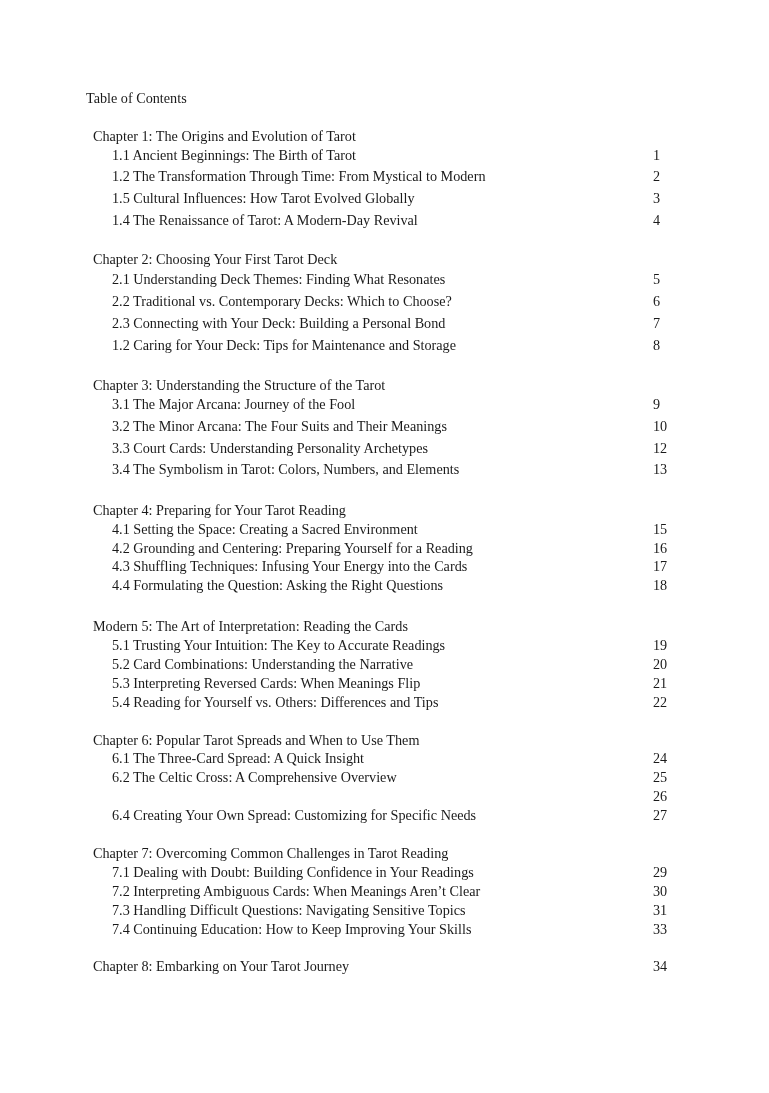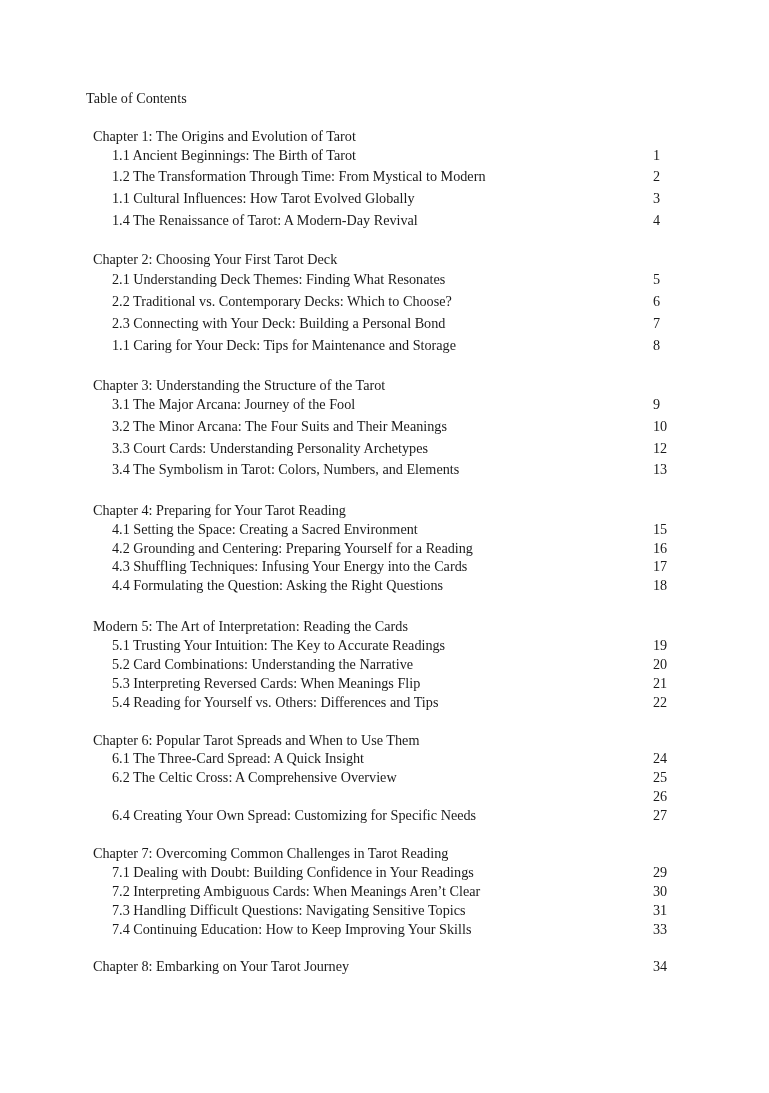--- a/index.html
+++ b/index.html
@@ -24,21 +24,21 @@
       </div>
       <div class="row sub" style="top: 146px;">
         <span class="label">1.1 Ancient Beginnings: The Birth of Tarot</span>
         <span class="page-num">1</span>
       </div>
       <div class="row sub" style="top: 167px;">
         <span class="label">1.2 The Transformation Through Time: From Mystical to Modern</span>
         <span class="page-num">2</span>
       </div>
       <div class="row sub" style="top: 189px;">
-        <span class="label">1.1 Cultural Influences: How Tarot Evolved Globally</span>
+        <span class="label">1.5 Cultural Influences: How Tarot Evolved Globally</span>
         <span class="page-num">3</span>
       </div>
       <div class="row sub" style="top: 211px;">
         <span class="label">1.4 The Renaissance of Tarot: A Modern-Day Revival</span>
         <span class="page-num">4</span>
       </div>
       <div class="row chapter" style="top: 250px;">
         <span class="label">Chapter 2: Choosing Your First Tarot Deck</span>
         <span class="page-num"></span>
       </div>
@@ -48,21 +48,21 @@
       </div>
       <div class="row sub" style="top: 292px;">
         <span class="label">2.2 Traditional vs. Contemporary Decks: Which to Choose?</span>
         <span class="page-num">6</span>
       </div>
       <div class="row sub" style="top: 314px;">
         <span class="label">2.3 Connecting with Your Deck: Building a Personal Bond</span>
         <span class="page-num">7</span>
       </div>
       <div class="row sub" style="top: 336px;">
-        <span class="label">1.1 Caring for Your Deck: Tips for Maintenance and Storage</span>
+        <span class="label">1.2 Caring for Your Deck: Tips for Maintenance and Storage</span>
         <span class="page-num">8</span>
       </div>
       <div class="row chapter" style="top: 376px;">
         <span class="label">Chapter 3: Understanding the Structure of the Tarot</span>
         <span class="page-num"></span>
       </div>
       <div class="row sub" style="top: 395px;">
         <span class="label">3.1 The Major Arcana: Journey of the Fool</span>
         <span class="page-num">9</span>
       </div>

